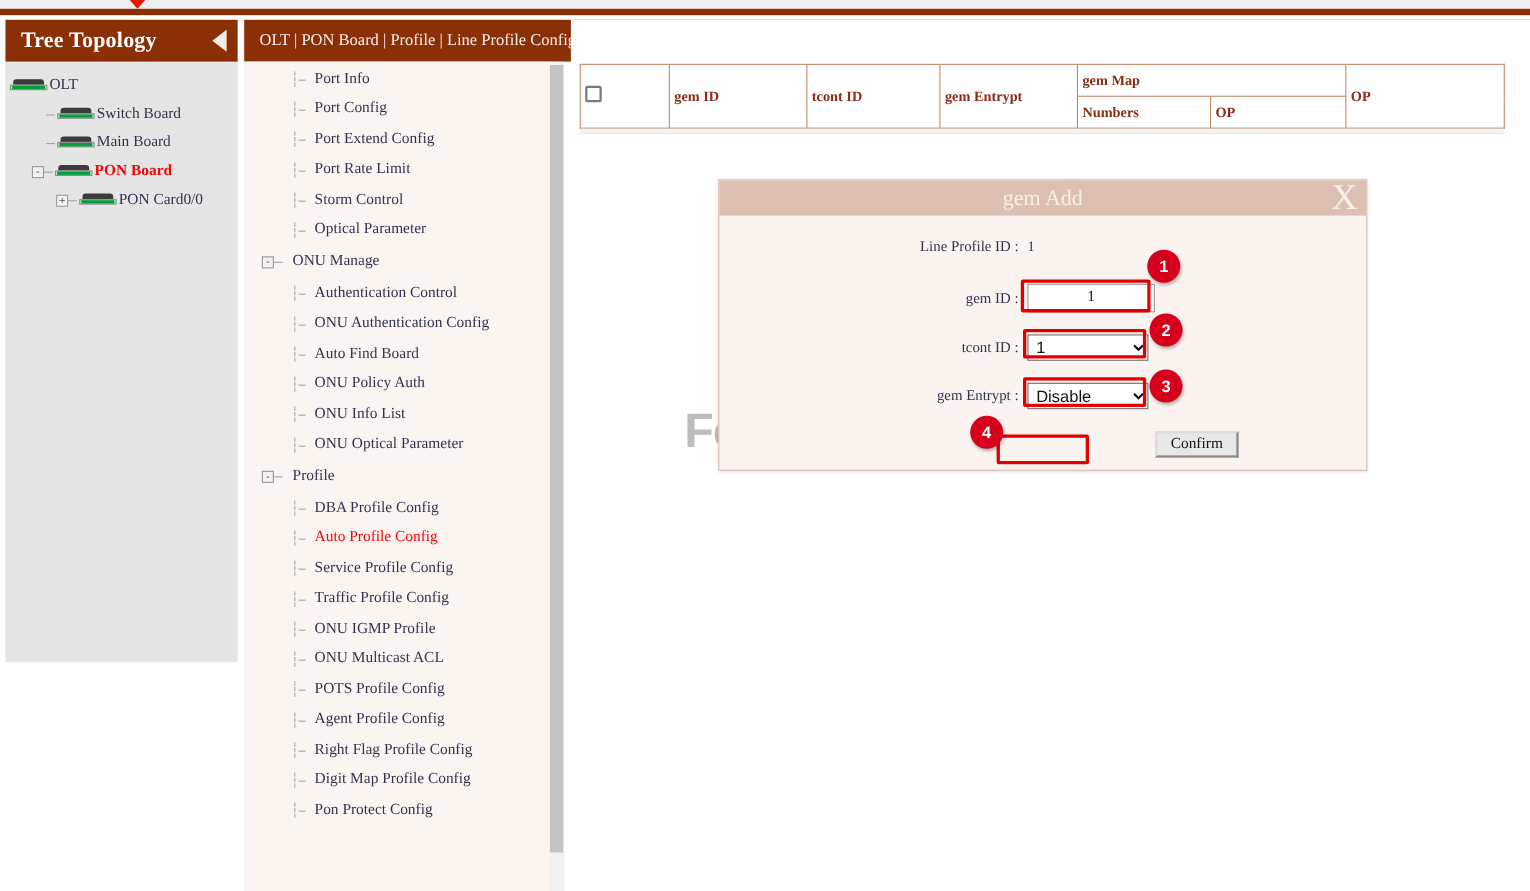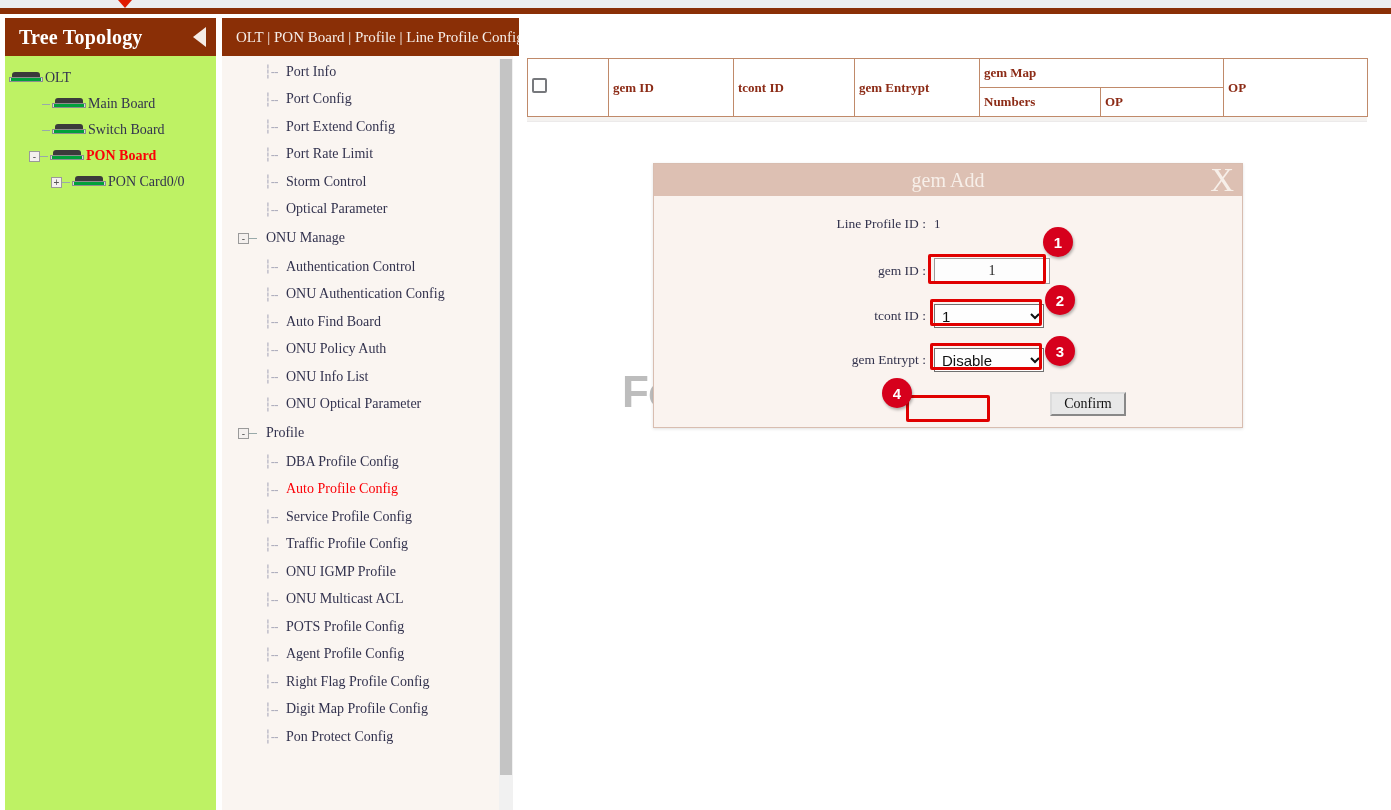--- a/index.html
+++ b/index.html
@@ -24,22 +24,22 @@
     border-top:8px solid #e01b00;
   }
   .top-bar {
     position:absolute; left:0; top:8px; width:1391px; height:6px;
     background:#8a2f06;
   }
   .gap-white { position:absolute; left:0; top:14px; width:1391px; height:4px; background:#fff; }
 
   
   .tree-panel {
-    position:absolute; left:5px; top:18px; width:211px; height:792px;
-    background:#bef264; border:0;
+    position:absolute; left:5px; top:18px; width:211px; height:584px;
+    background:#e5e5e5; border:0;
   }
   .tree-header {
     height:38px; background:#8a2f06; color:#fff;
     display:flex; align-items:center; justify-content:space-between;
     padding:0 10px 0 14px;
   }
   .tree-title { font-size:20px; font-weight:bold; letter-spacing:.2px; }
   .tree-collapse {
     width:0; height:0;
     border-top:10px solid transparent; border-bottom:10px solid transparent;
@@ -234,31 +234,31 @@
           <span class="tnode-label">OLT</span>
         </div>
         <div class="tnode" style="padding-left: 24px;">
           <span style="display: inline-block; width: 13px;"></span>
           <span class="tdash"></span>
           <span class="dev-icon">
             <span class="top"></span>
             <span class="bot"></span>
             <span class="led"></span>
           </span>
-          <span class="tnode-label">Main Board</span>
+          <span class="tnode-label">Switch Board</span>
         </div>
         <div class="tnode" style="padding-left: 24px;">
           <span style="display: inline-block; width: 13px;"></span>
           <span class="tdash"></span>
           <span class="dev-icon">
             <span class="top"></span>
             <span class="bot"></span>
             <span class="led"></span>
           </span>
-          <span class="tnode-label">Switch Board</span>
+          <span class="tnode-label">Main Board</span>
         </div>
         <div class="tnode" style="padding-left: 24px;">
           <span class="tbox">-</span>
           <span class="tdash"></span>
           <span class="dev-icon">
             <span class="top"></span>
             <span class="bot"></span>
             <span class="led"></span>
           </span>
           <span class="tnode-label red">PON Board</span>

